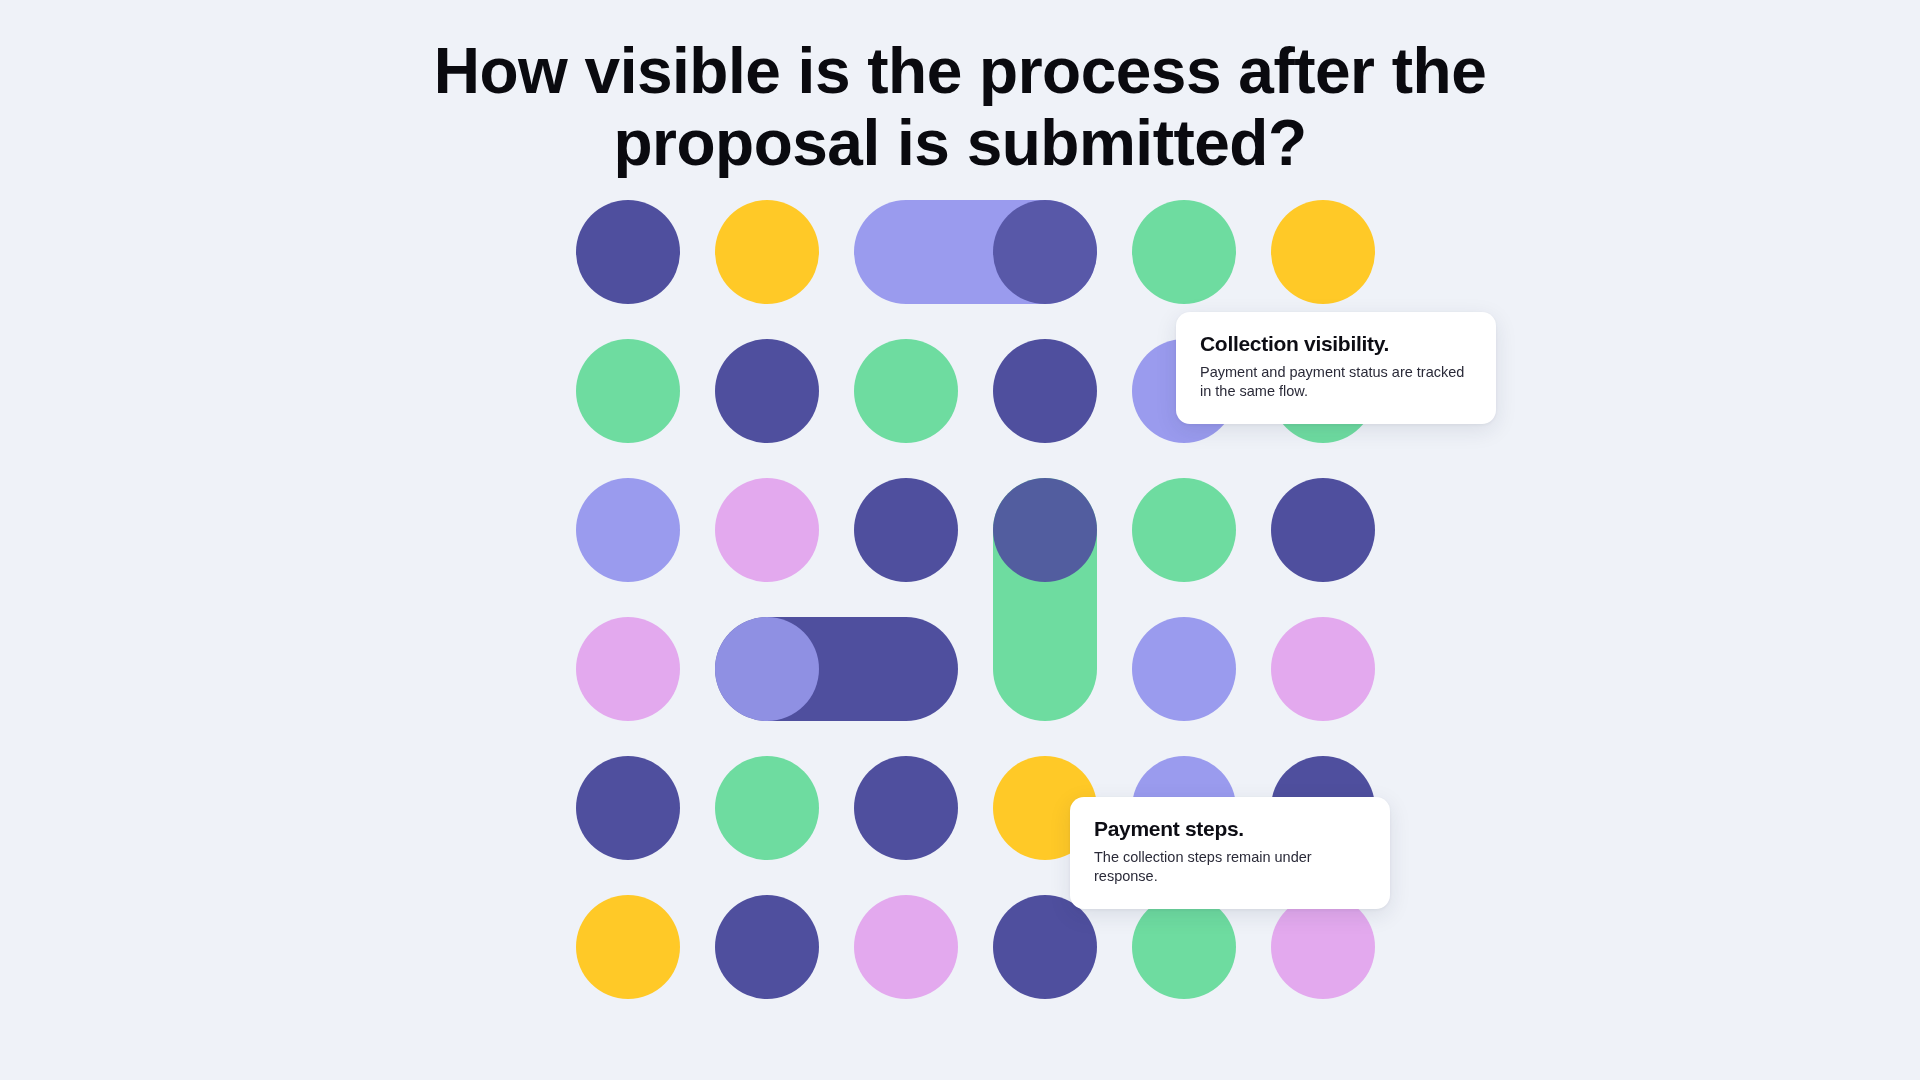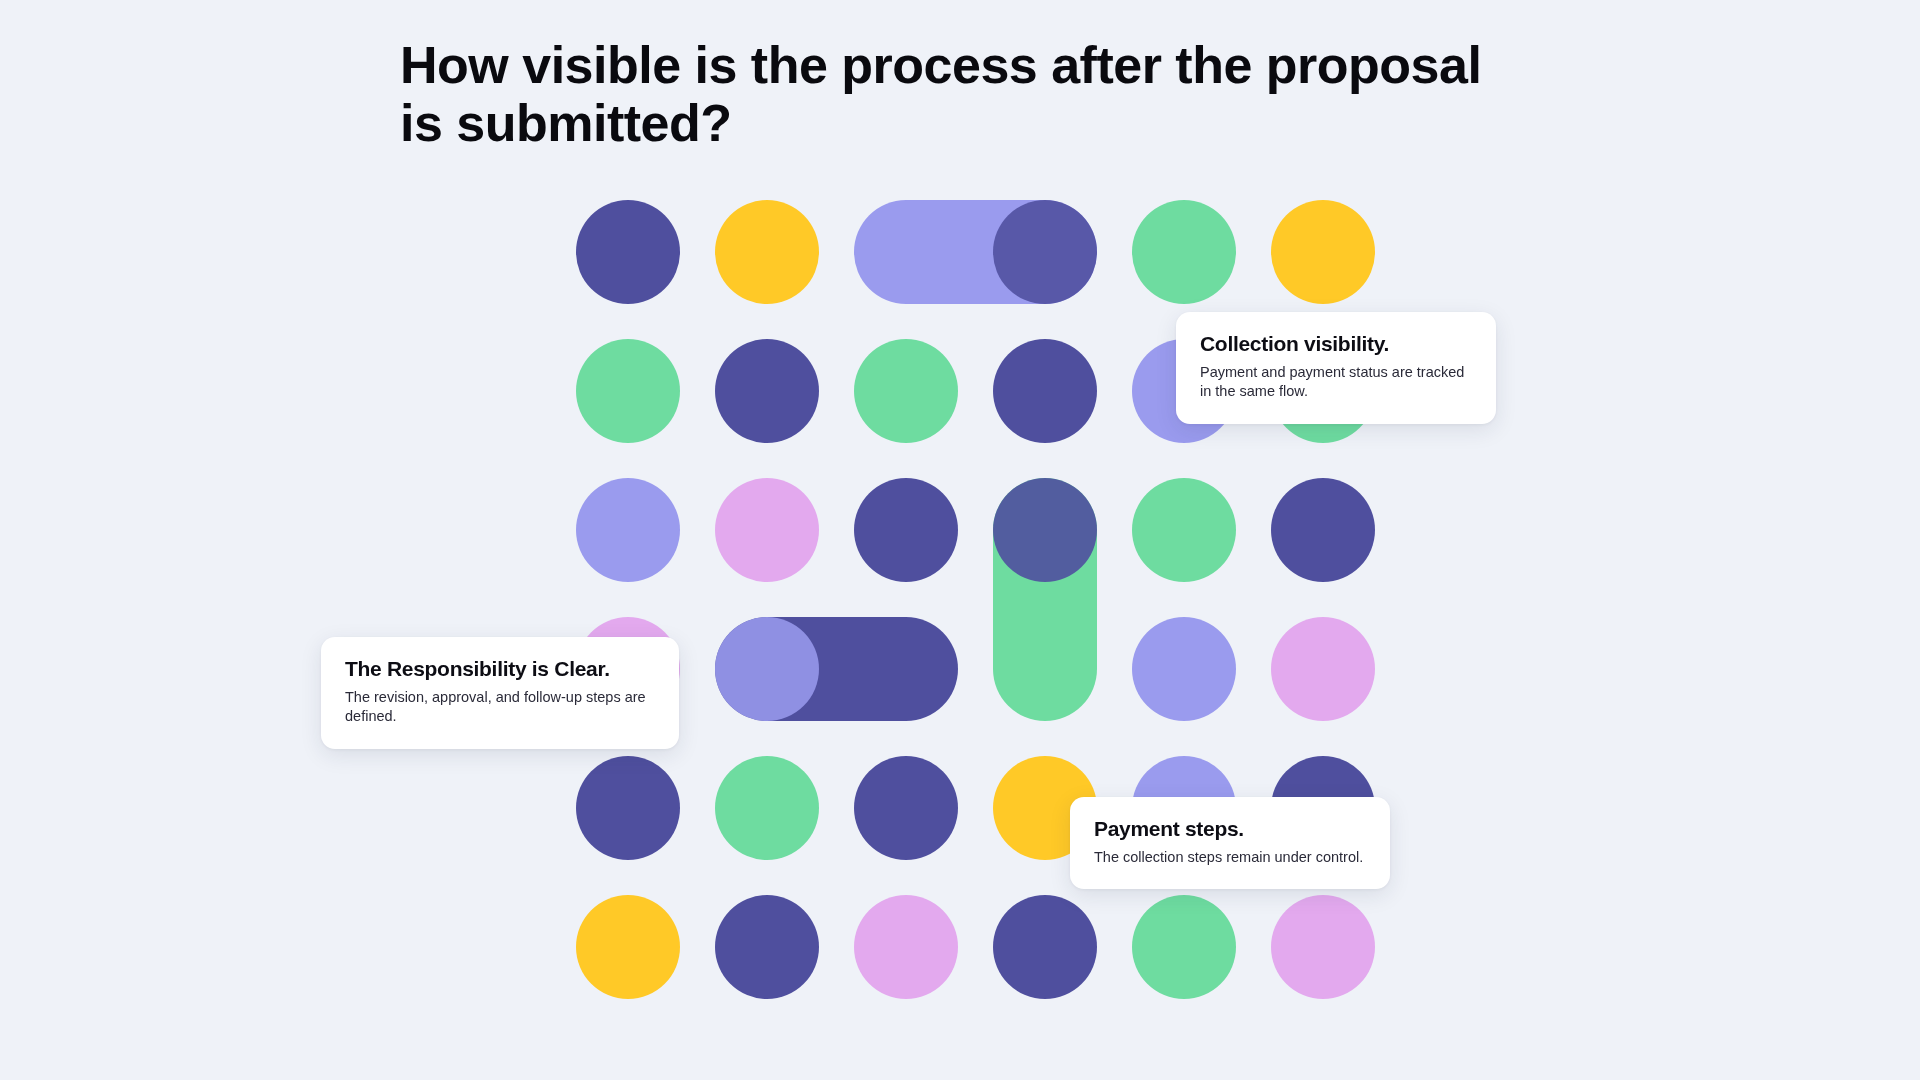--- a/index.html
+++ b/index.html
@@ -7,22 +7,22 @@
     width:1920px; height:1080px;
     background:#eff2f8;
     font-family:"Liberation Sans", sans-serif;
     overflow:hidden;
   }
   #stage { position:relative; width:1920px; height:1080px; background:#eff2f8; }
 
   
   .title {
     position:absolute; left:50%; transform:translateX(-50%);
-    top:36px; width:1120px; 
-    font-size:52px; line-height:1.12; font-weight:700;
+    top:36px; width:1120px; text-align:center;
+    font-size:64px; line-height:1.12; font-weight:700;
     letter-spacing:-0.5px; color:#0a0a0f;
     font-family:"Liberation Sans", sans-serif;
   }
 
   
   #grid { position:absolute; left:576px; top:200px; width:800px; height:760px; }
   .shape { position:absolute; }
   .dot { border-radius:50%; }
   .pill-h { border-radius:60px; }
   .pill-v { border-radius:60px; }
@@ -101,24 +101,20 @@
       <div class="shape dot" style="left: 556px; top: 695px; width: 104px; height: 104px; background: rgb(110, 220, 160);"></div>
       <div class="shape dot" style="left: 695px; top: 695px; width: 104px; height: 104px; background: rgb(227, 169, 238);"></div>
     </div>
 
 
   <div class="card" id="card-collection">
     <div class="card-title">Collection visibility.</div>
     <div class="card-body">Payment and payment status are tracked in the same flow.</div>
   </div>
 
-  <div class="card" id="card-respons">
-    <div class="card-title">The Responsibility is Clear.</div>
-    <div class="card-body">The revision, approval, and follow-up steps are defined.</div>
-  </div>
 
   <div class="card" id="card-payment">
     <div class="card-title">Payment steps.</div>
-    <div class="card-body">The collection steps remain under control.</div>
+    <div class="card-body">The collection steps remain under response.</div>
   </div>
 
 
 </div>
 
 </body></html>

